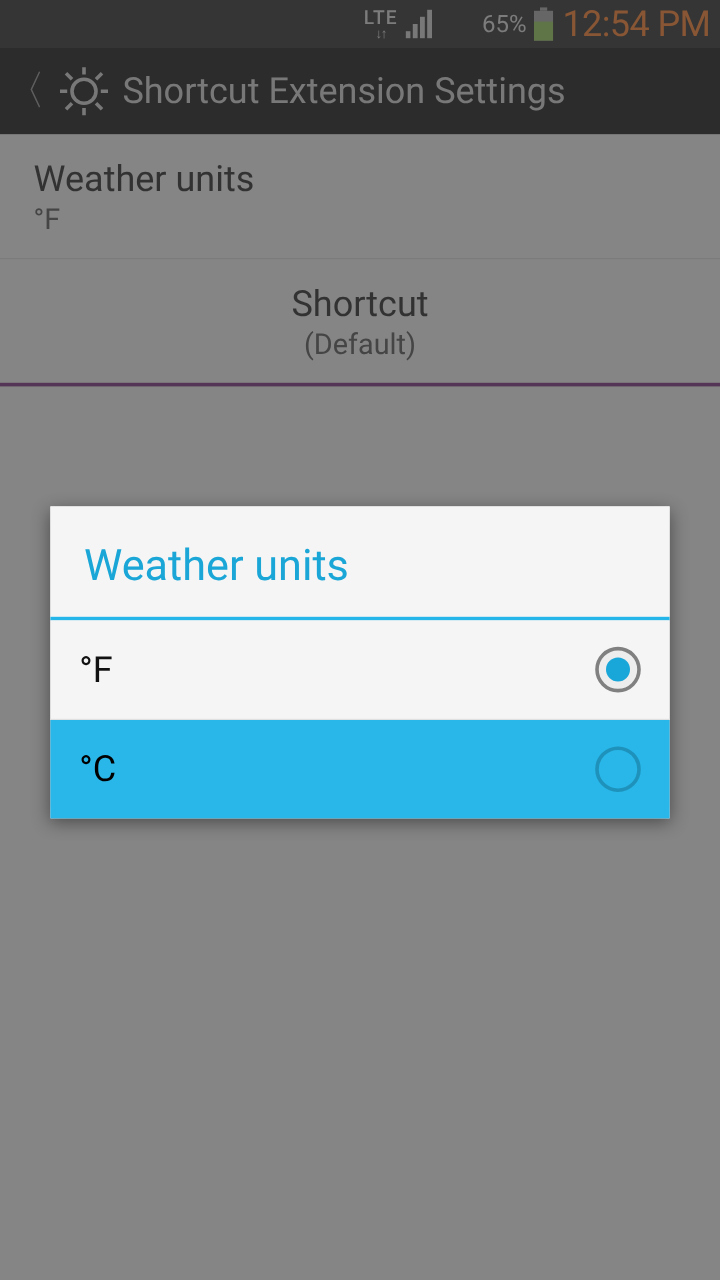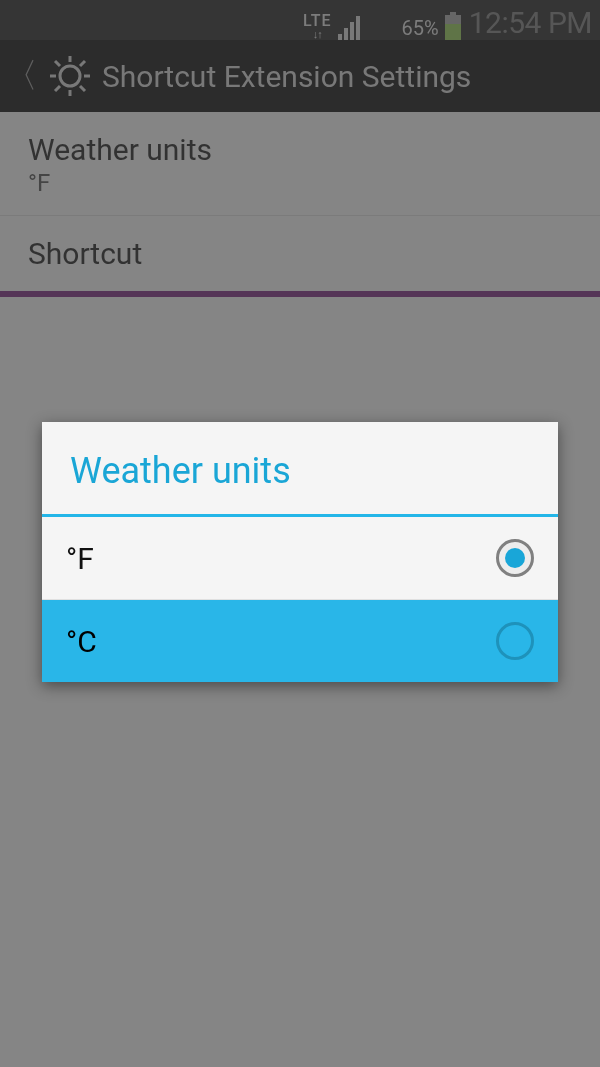--- a/index.html
+++ b/index.html
@@ -10,32 +10,32 @@
       background: #f0f0f0;
       overflow: hidden;
       position: relative;
     }
 
     
     .status-bar {
       height: 40px;
       background: #1a1a1a;
       display: flex;
-      align-items: flex-end;
+      align-items: center;
       justify-content: flex-end;
       padding: 0 8px;
       gap: 6px;
       color: #d8d8d8;
       font-size: 22px;
     }
     .status-bar .lte { display:flex; flex-direction:column; align-items:center; line-height:1; }
     .status-bar .lte-text { font-size:16px; font-weight:500; letter-spacing:1px; }
     .status-bar .lte-arrows { font-size:11px; letter-spacing:-1px;}
     .status-bar .pct { font-size:20px;margin-left:32px; }
-    .status-bar .clock { font-size:30px; color:#737373; letter-spacing:-0.5px; padding-left:2px; }
+    .status-bar .clock { font-size:30px; color:#f97316; letter-spacing:-0.5px; padding-left:2px; }
     .status-bar svg { display:block; }
 
     
     .action-bar {
       height: 72px;
       background: #000;
       display: flex;
       align-items: center;
       padding: 0 4px 0 0px;
       gap: 10px;
@@ -44,21 +44,21 @@
       font-weight: 400;
     }
     .action-bar .back-chevron { padding:0 0 0 4px; color:#888; font-size:34px; }
 
     
     .content { background:#f0f0f0; }
     .setting-row { padding: 20px 28px 18px; border-top: 1px solid #d6d6d6; }
     .setting-row:first-child { border-top: none; }
     .setting-title { font-size:30px; color:#111; margin-bottom:2px; }
     .setting-sub { font-size:24px; color:#444; }
-    .divider-after { border-bottom:6px solid #701a75; }
+    .divider-after { border-bottom:3px solid #701a75;text-align:center; }
 
     
     .scrim { position:absolute; inset:0; background:rgba(70,70,70,0.63); }
 
     
     .dialog {
       position:absolute;
       left:42px; right:42px;
       top:422px;
       background:#f5f5f5;
@@ -137,20 +137,21 @@
   <span>Shortcut Extension Settings</span>
 </div>
 
 <div class="content">
   <div class="setting-row">
     <div class="setting-title">Weather units</div>
     <div class="setting-sub">°F</div>
   </div>
   <div class="setting-row divider-after">
     <div class="setting-title">Shortcut</div>
+    <div class="setting-sub">(Default)</div>
   </div>
 </div>
 
 <div class="scrim"></div>
 
 <div class="dialog">
   <div class="dialog-title">Weather units</div>
   <div class="option">
     <span>°F</span>
     <span class="radio selected">

